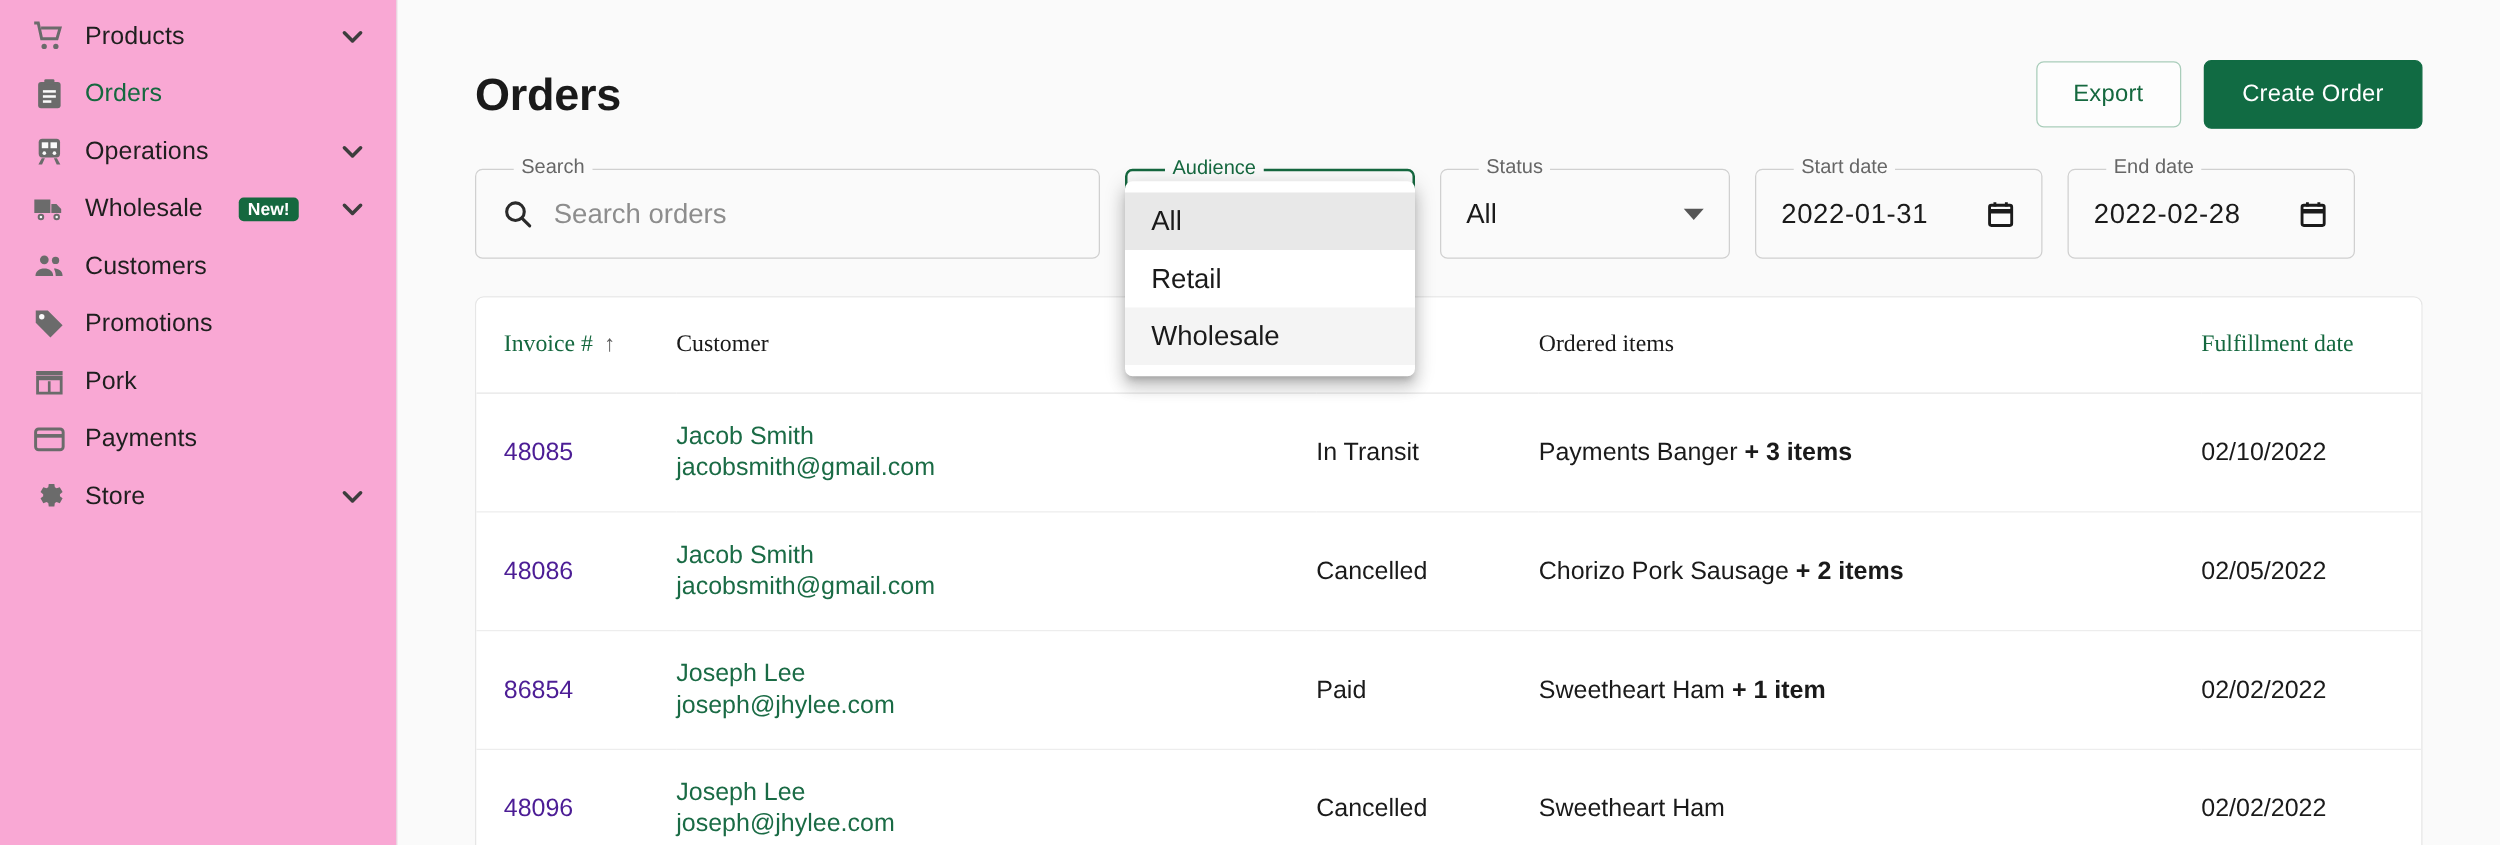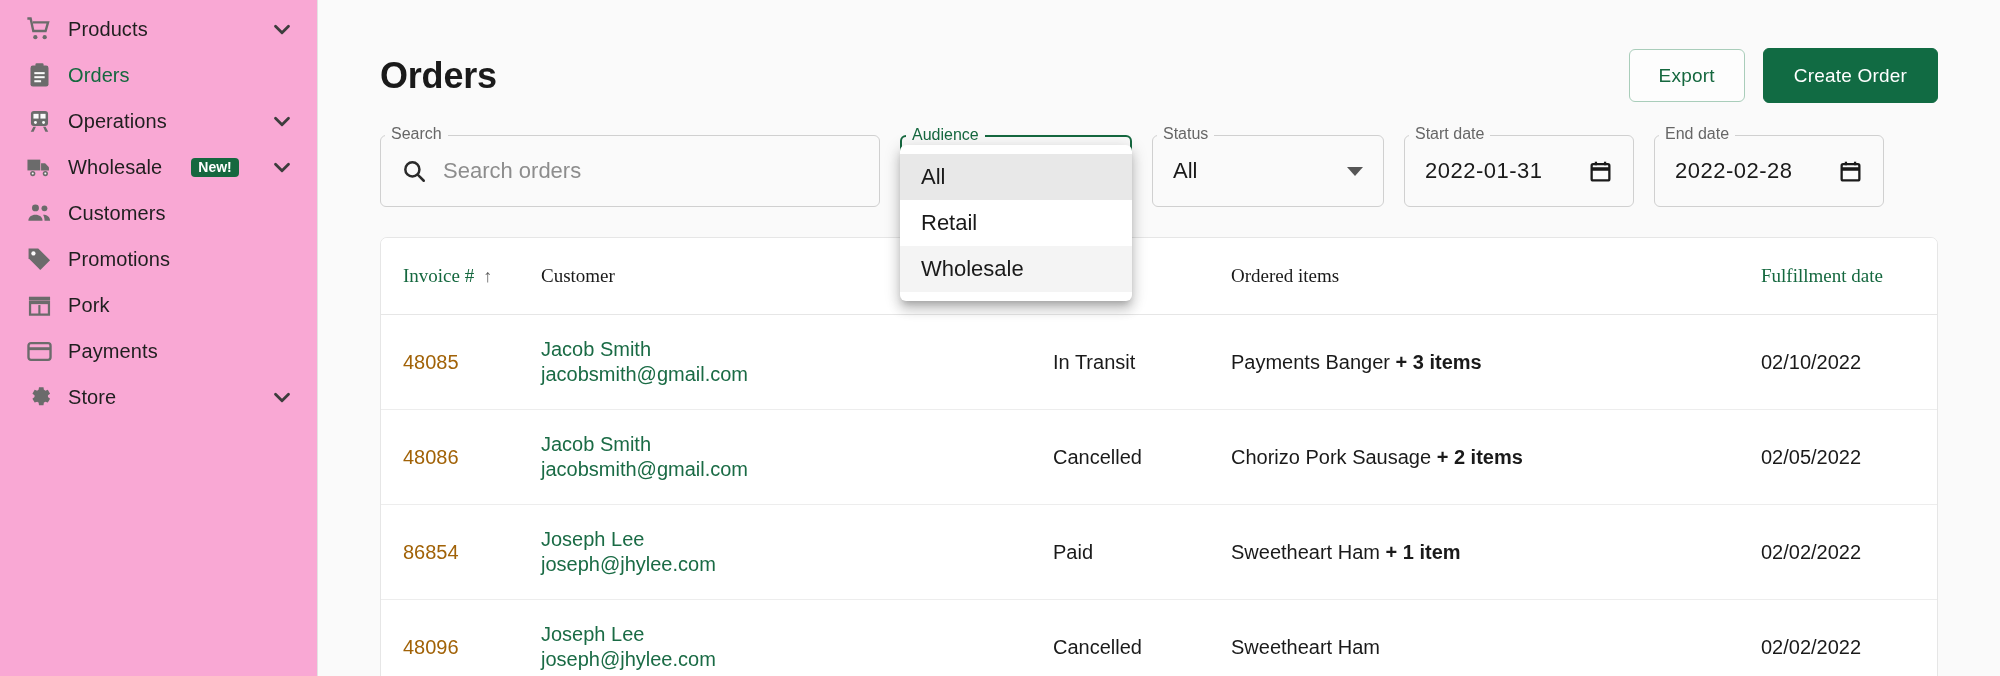--- a/index.html
+++ b/index.html
@@ -107,21 +107,21 @@
     position: relative;
     border: 1px solid #d0d0d0;
     border-radius: 6px;
     height: 72px;
     background: #fafafa;
     display: flex; align-items: center;
   }
   .field.focused { border: 2px solid #15683f; }
   .field-legend {
     position: absolute;
-    top: -10px; left: 4px;
+    top: -10px; left: 30px;
     background: #fafafa;
     padding: 0 6px;
     font-size: 16px;
     color: #666666;
     line-height: 1;
     white-space: nowrap;
   }
   .field.focused .field-legend { color: #15683f; }
   .f-search { width: 500px; padding: 0 20px; }
   .f-audience { width: 232px; padding: 0 20px; }
@@ -195,21 +195,21 @@
   .sort-arrow { margin-left: 9px; color: #5d5d5d; font-size: 18px; }
 
   tbody td {
     padding: 22px 0;
     font-size: 20px;
     color: #1a1a1a;
     border-bottom: 1px solid #ededed;
     vertical-align: middle;
   }
   tbody tr:last-child td { border-bottom: none; }
-  .lnk { color: #a16207; cursor: pointer; }
+  .lnk { color: #4c1d95; cursor: pointer; }
   .cust-name { color: #1a6b45; font-size: 20px; line-height: 1.25; }
   .cust-mail { color: #1a6b45; font-size: 20px; line-height: 1.25; }
   .items-extra { font-weight: bold; }
 </style>
 </head>
 <body>
 
 <div class="app">
 
   <nav class="sidebar" id="sidebar">

